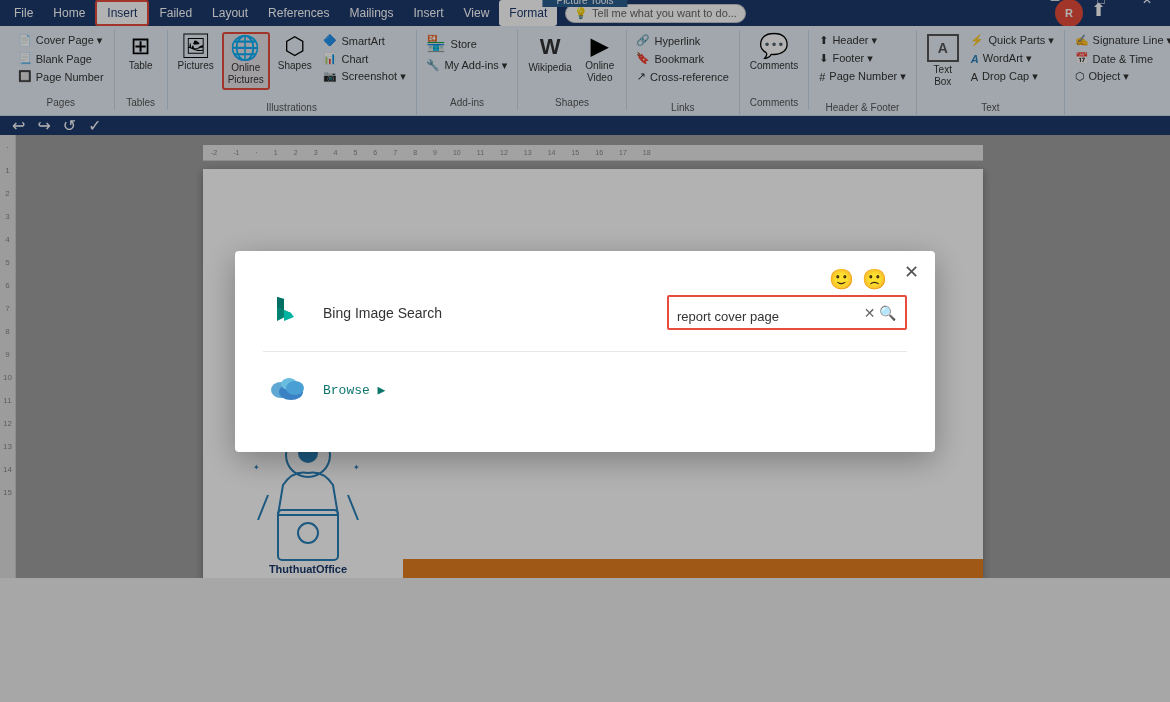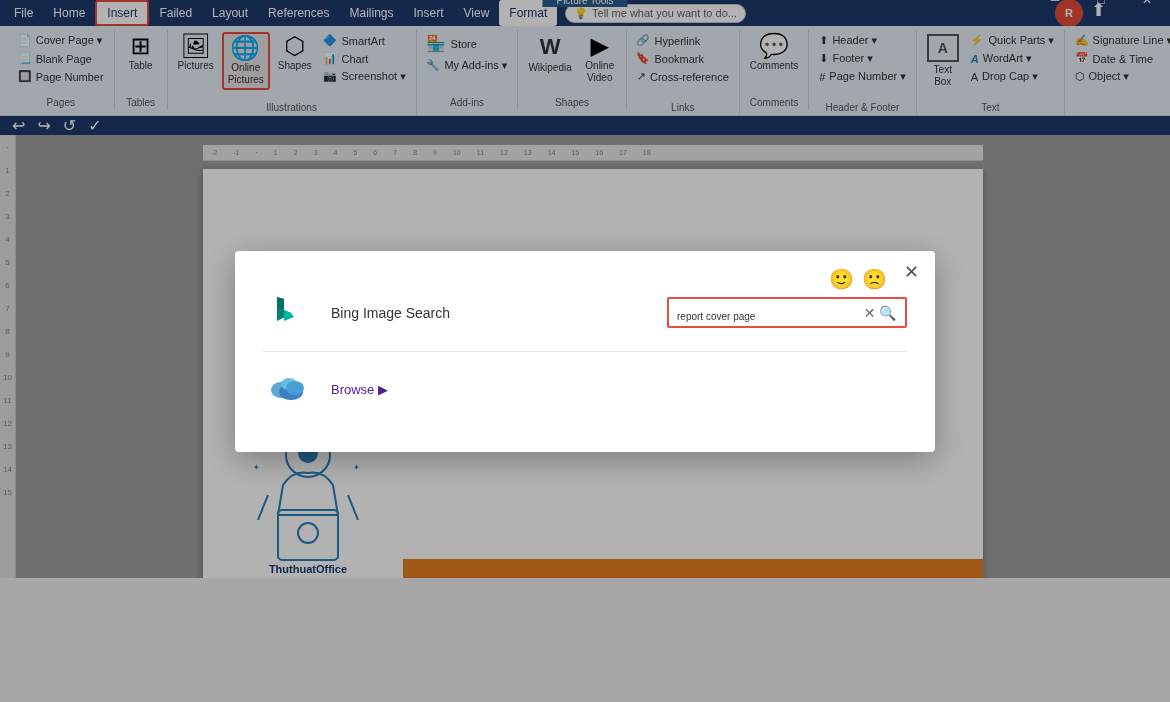--- a/index.html
+++ b/index.html
@@ -244,21 +244,21 @@
       font-size: 20px;
       cursor: pointer;
       color: #888;
     }
 
     .modal-row {
       display: flex;
       align-items: center;
       padding: 16px 0;
       border-bottom: 1px solid #e8e8e8;
-      gap: 20px;
+      gap: 12px;
     }
     .modal-row:last-child { border-bottom: none; }
 
     .modal-service-icon {
       font-size: 32px;
       width: 48px;
       text-align: center;
     }
     .modal-service-name {
       font-size: 14px;
@@ -271,44 +271,45 @@
       align-items: center;
       border: 2px solid #e74c3c;
       border-radius: 2px;
       padding: 4px 8px;
       width: 240px;
       background: white;
     }
     .search-input {
       border: none;
       outline: none;
-      font-size: 10px;
+      font-size: 13px;
       flex: 1;
       color: #333;
       margin-top: 8px;
     }
     .search-clear {
       font-size: 14px;
       color: #666;
       cursor: pointer;
       margin-right: 4px;
     }
     .search-icon-btn {
       font-size: 14px;
       color: #666;
       cursor: pointer;
     }
 
     .browse-link {
-      color: #4c1d95;
+      color: #0f766e;
       font-size: 13px;
       cursor: pointer;
       display: flex;
       align-items: center;
       gap: 4px;
+      font-family: Liberation Mono, monospace;
     }
 
     
     .tell-me-bar {
       display: flex;
       align-items: center;
       background: white;
       border: 1px solid #ccc;
       border-radius: 12px;
       padding: 2px 8px;

